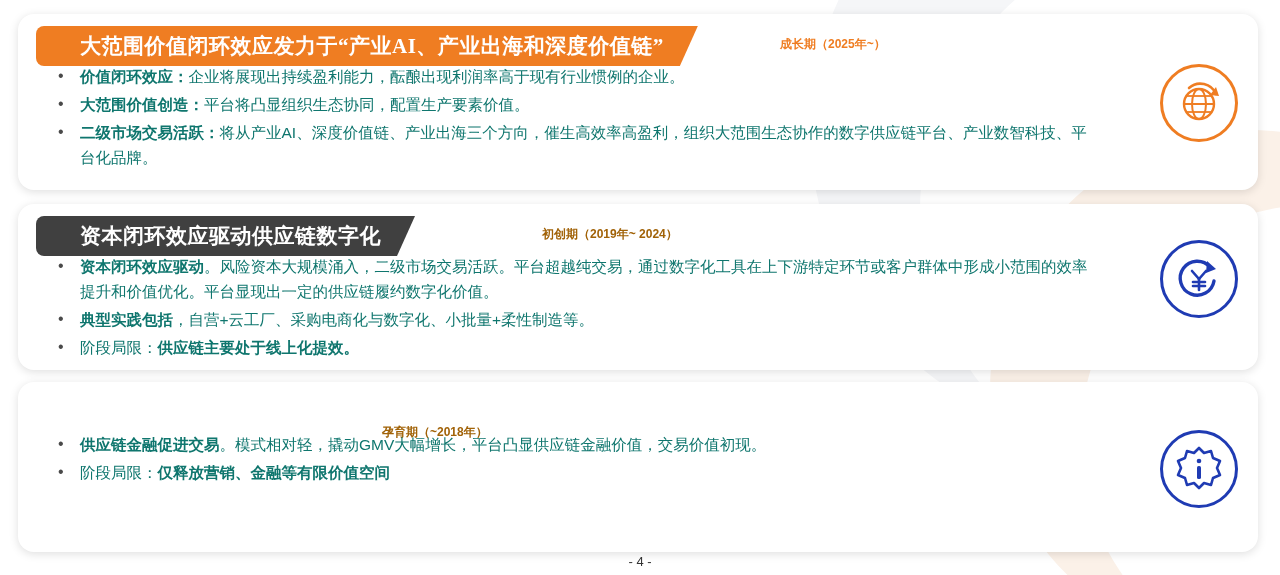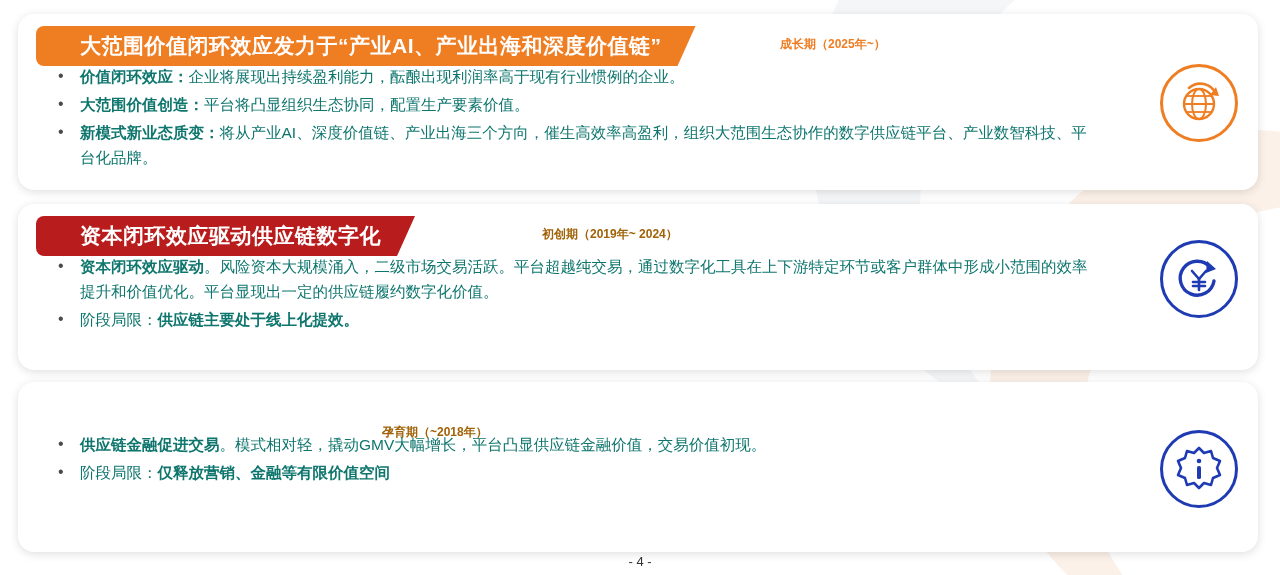--- a/index.html
+++ b/index.html
@@ -76,23 +76,24 @@
     font-size: 21px;
     font-weight: bold;
     letter-spacing: 0.5px;
     box-sizing: border-box;
   }
   .banner-orange {
     background: #ef7d22;
     border-radius: 8px 0 0 8px;
     clip-path: polygon(0 0, 100% 0, calc(100% - 18px) 100%, 0 100%);
     padding-right: 34px;
+    font-family: Liberation Serif, serif;
   }
   .banner-blue {
-    background: #b91c1c;
+    background: #404040;
     border-radius: 8px 0 0 8px;
     clip-path: polygon(0 0, 100% 0, calc(100% - 18px) 100%, 0 100%);
     padding-right: 34px;
   }
   .phase-label {
     position: absolute;
     top: 22px;
     font-size: 12px;
     font-weight: bold;
   }
@@ -158,31 +159,32 @@
   <div class="bg-arc arc4"></div>
 
   <div class="card card-1">
     <div class="title-row">
       <div class="title-banner banner-orange">大范围价值闭环效应发力于“产业AI、产业出海和深度价值链”</div>
       <div class="phase-label phase-orange" style="left: 762px;">成长期（2025年~）</div>
     </div>
     <ul class="bullets">
       <li><span class="b">价值闭环效应：</span><span>企业将展现出持续盈利能力，酝酿出现利润率高于现有行业惯例的企业。</span></li>
       <li><span class="b">大范围价值创造：</span><span>平台将凸显组织生态协同，配置生产要素价值。</span></li>
-      <li><span class="b">新模式新业态质变：</span><span>将从产业AI、深度价值链、产业出海三个方向，催生高效率高盈利，组织大范围生态协作的数字供应链平台、产业数智科技、平台化品牌。</span></li>
+      <li><span class="b">二级市场交易活跃：</span><span>将从产业AI、深度价值链、产业出海三个方向，催生高效率高盈利，组织大范围生态协作的数字供应链平台、产业数智科技、平台化品牌。</span></li>
     </ul>
   </div>
 
   <div class="card card-2">
     <div class="title-row">
       <div class="title-banner banner-blue">资本闭环效应驱动供应链数字化</div>
       <div class="phase-label phase-blue" style="left: 524px;">初创期（2019年~ 2024）</div>
     </div>
     <ul class="bullets">
       <li><span class="b">资本闭环效应驱动</span><span>。风险资本大规模涌入，二级市场交易活跃。平台超越纯交易，通过数字化工具在上下游特定环节或客户群体中形成小范围的效率提升和价值优化。平台显现出一定的供应链履约数字化价值。</span></li>
+      <li><span class="b">典型实践包括</span><span>，自营+云工厂、采购电商化与数字化、小批量+柔性制造等。</span></li>
       <li><span>阶段局限：</span><span class="b">供应链主要处于线上化提效。</span></li>
     </ul>
   </div>
 
   <div class="card card-3">
     <div class="title-row">
       <div class="phase-label phase-blue" style="left: 364px; margin-top: 20px;">孕育期（~2018年）</div>
     </div>
     <ul class="bullets">
       <li><span class="b">供应链金融促进交易</span><span>。模式相对轻，撬动GMV大幅增长，平台凸显供应链金融价值，交易价值初现。</span></li>

